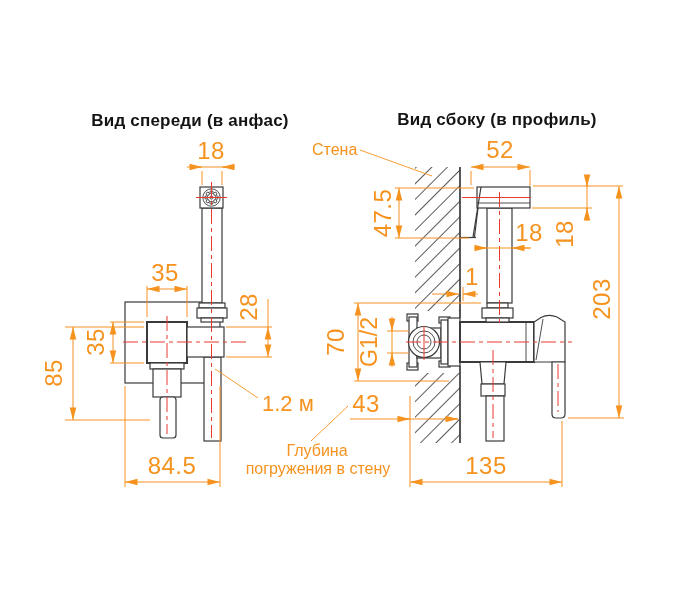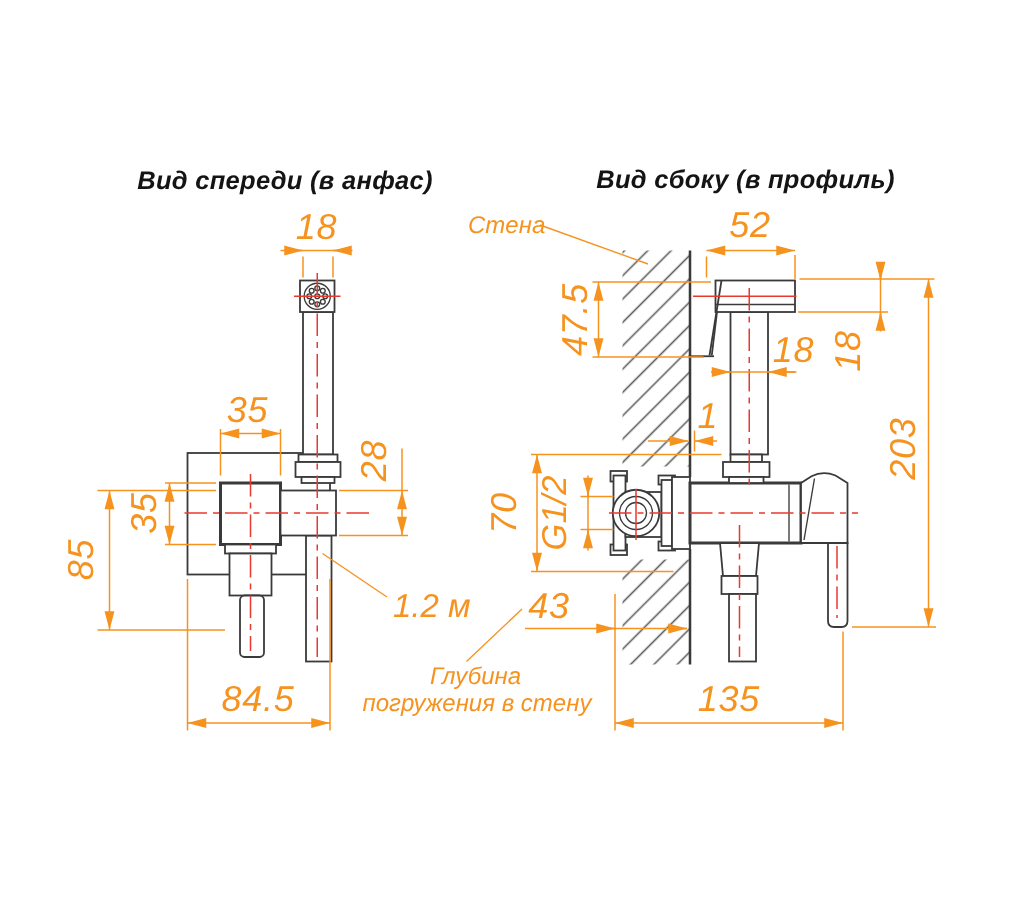--- a/index.html
+++ b/index.html
@@ -1,20 +1,20 @@
 <!DOCTYPE html>
 <html style="--orange: #F6921E; --red: #E8392E; --ink: #3A3A3A; --title: #141414; --bg: #FFFFFF;"><head>
 <meta charset="utf-8">
 <style>
   :root{
     --orange:#F6921E; --red:#E8392E; --ink:#3A3A3A; --title:#141414; --bg:#FFFFFF;
   }
   html,body{margin:0;padding:0;background:var(--bg);}
   .stage{width:675px;height:600px;background:var(--bg);position:relative;overflow:hidden;
-         font-family:"Liberation Sans","DejaVu Sans",sans-serif;font-style:italic;}
+         font-family:"Liberation Sans","DejaVu Sans",sans-serif;}
   svg{display:block}
   .ink{stroke:var(--ink);stroke-width:1.2;fill:none}
   .inkf{stroke:var(--ink);stroke-width:1.2;fill:#fff}
   .inkh{stroke:var(--ink);stroke-width:2;fill:#fff}
   .thin{stroke:var(--ink);stroke-width:0.9;fill:none}
   .wallline{stroke:var(--ink);stroke-width:1.7;fill:none}
   .dim{stroke:var(--orange);stroke-width:1;fill:none}
   .ldr{stroke:var(--orange);stroke-width:0.9;fill:none}
   .arrfill{fill:var(--orange)}
   .hatchln{stroke:#5A5A5A;stroke-width:1.05}

